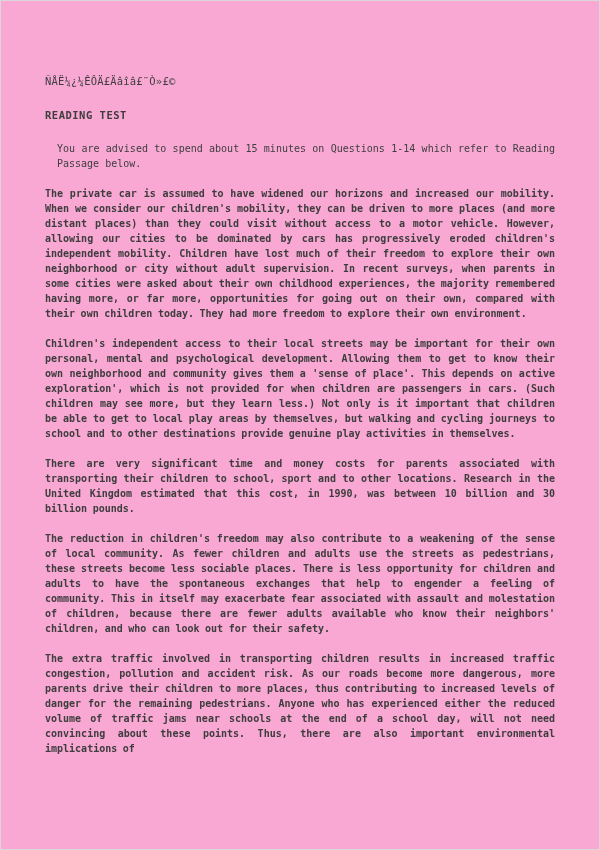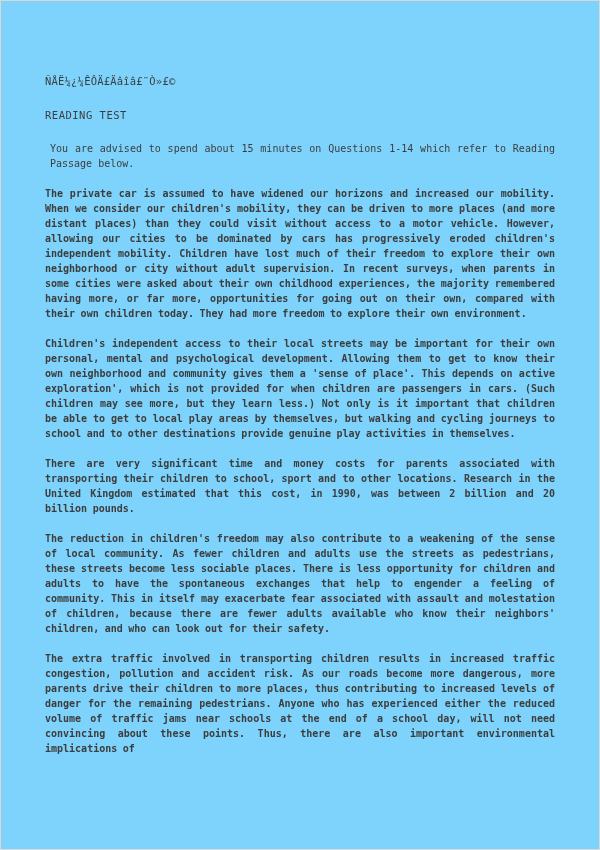--- a/index.html
+++ b/index.html
@@ -4,45 +4,45 @@
 <style>
   html, body {
     margin: 0;
     padding: 0;
     background: #ffffff;
   }
   .page {
     position: relative;
     width: 600px;
     height: 850px;
-    background: #7dd3fc;
+    background: #f9a8d4;
     border: 1px solid #d8d8d8;
     box-sizing: border-box;
     overflow: hidden;
     font-family: "DejaVu Sans Mono", "Liberation Mono", monospace;
     color: #3d3d3d;
   }
   .doc {
     padding: 74px 44px 0 44px;
   }
   .mojibake {
     font-size: 10.5px;
     letter-spacing: 0.2px;
     margin: 0 0 22px 0;
   }
   .doc-title {
     font-size: 10.5px;
-    font-weight: normal;
+    font-weight: bold;
     letter-spacing: 0.5px;
     margin: 0 0 20px 0;
   }
   .instructions {
     font-size: 10px;
     line-height: 15px;
-    margin: 0 0 15px 5px;
+    margin: 0 0 15px 12px;
     text-align: justify;
   }
   .para {
     font-size: 10px;
     line-height: 15px;
     margin: 0 0 15px 0;
     text-align: justify;
     word-spacing: -0.5px;
     font-weight: bold;
   }
@@ -56,20 +56,20 @@
     <div class="mojibake">ÑÅË¼¿¼ÊÔÄ£Äâîâ£¨Ò»£©</div>
 
     <h1 class="doc-title">READING TEST</h1>
 
     <p class="instructions">You are advised to spend about 15 minutes on Questions 1-14 which refer to Reading Passage below.</p>
 
     <p class="para">The private car is assumed to have widened our horizons and increased our mobility. When we consider our children's mobility, they can be driven to more places (and more distant places) than they could visit without access to a motor vehicle. However, allowing our cities to be dominated by cars has progressively eroded children's independent mobility. Children have lost much of their freedom to explore their own neighborhood or city without adult supervision. In recent surveys, when parents in some cities were asked about their own childhood experiences, the majority remembered having more, or far more, opportunities for going out on their own, compared with their own children today. They had more freedom to explore their own environment.</p>
 
     <p class="para">Children's independent access to their local streets may be important for their own personal, mental and psychological development. Allowing them to get to know their own neighborhood and community gives them a 'sense of place'. This depends on active exploration', which is not provided for when children are passengers in cars. (Such children may see more, but they learn less.) Not only is it important that children be able to get to local play areas by themselves, but walking and cycling journeys to school and to other destinations provide genuine play activities in themselves.</p>
 
-    <p class="para">There are very significant time and money costs for parents associated with transporting their children to school, sport and to other locations. Research in the United Kingdom estimated that this cost, in 1990, was between 2 billion and 20 billion pounds.</p>
+    <p class="para">There are very significant time and money costs for parents associated with transporting their children to school, sport and to other locations. Research in the United Kingdom estimated that this cost, in 1990, was between 10 billion and 30 billion pounds.</p>
 
     <p class="para">The reduction in children's freedom may also contribute to a weakening of the sense of local community. As fewer children and adults use the streets as pedestrians, these streets become less sociable places. There is less opportunity for children and adults to have the spontaneous exchanges that help to engender a feeling of community. This in itself may exacerbate fear associated with assault and molestation of children, because there are fewer adults available who know their neighbors' children, and who can look out for their safety.</p>
 
     <p class="para">The extra traffic involved in transporting children results in increased traffic congestion, pollution and accident risk. As our roads become more dangerous, more parents drive their children to more places, thus contributing to increased levels of danger for the remaining pedestrians. Anyone who has experienced either the reduced volume of traffic jams near schools at the end of a school day, will not need convincing about these points. Thus, there are also important environmental implications of</p>
 
   </div>
 </div>
 
 </body></html>

